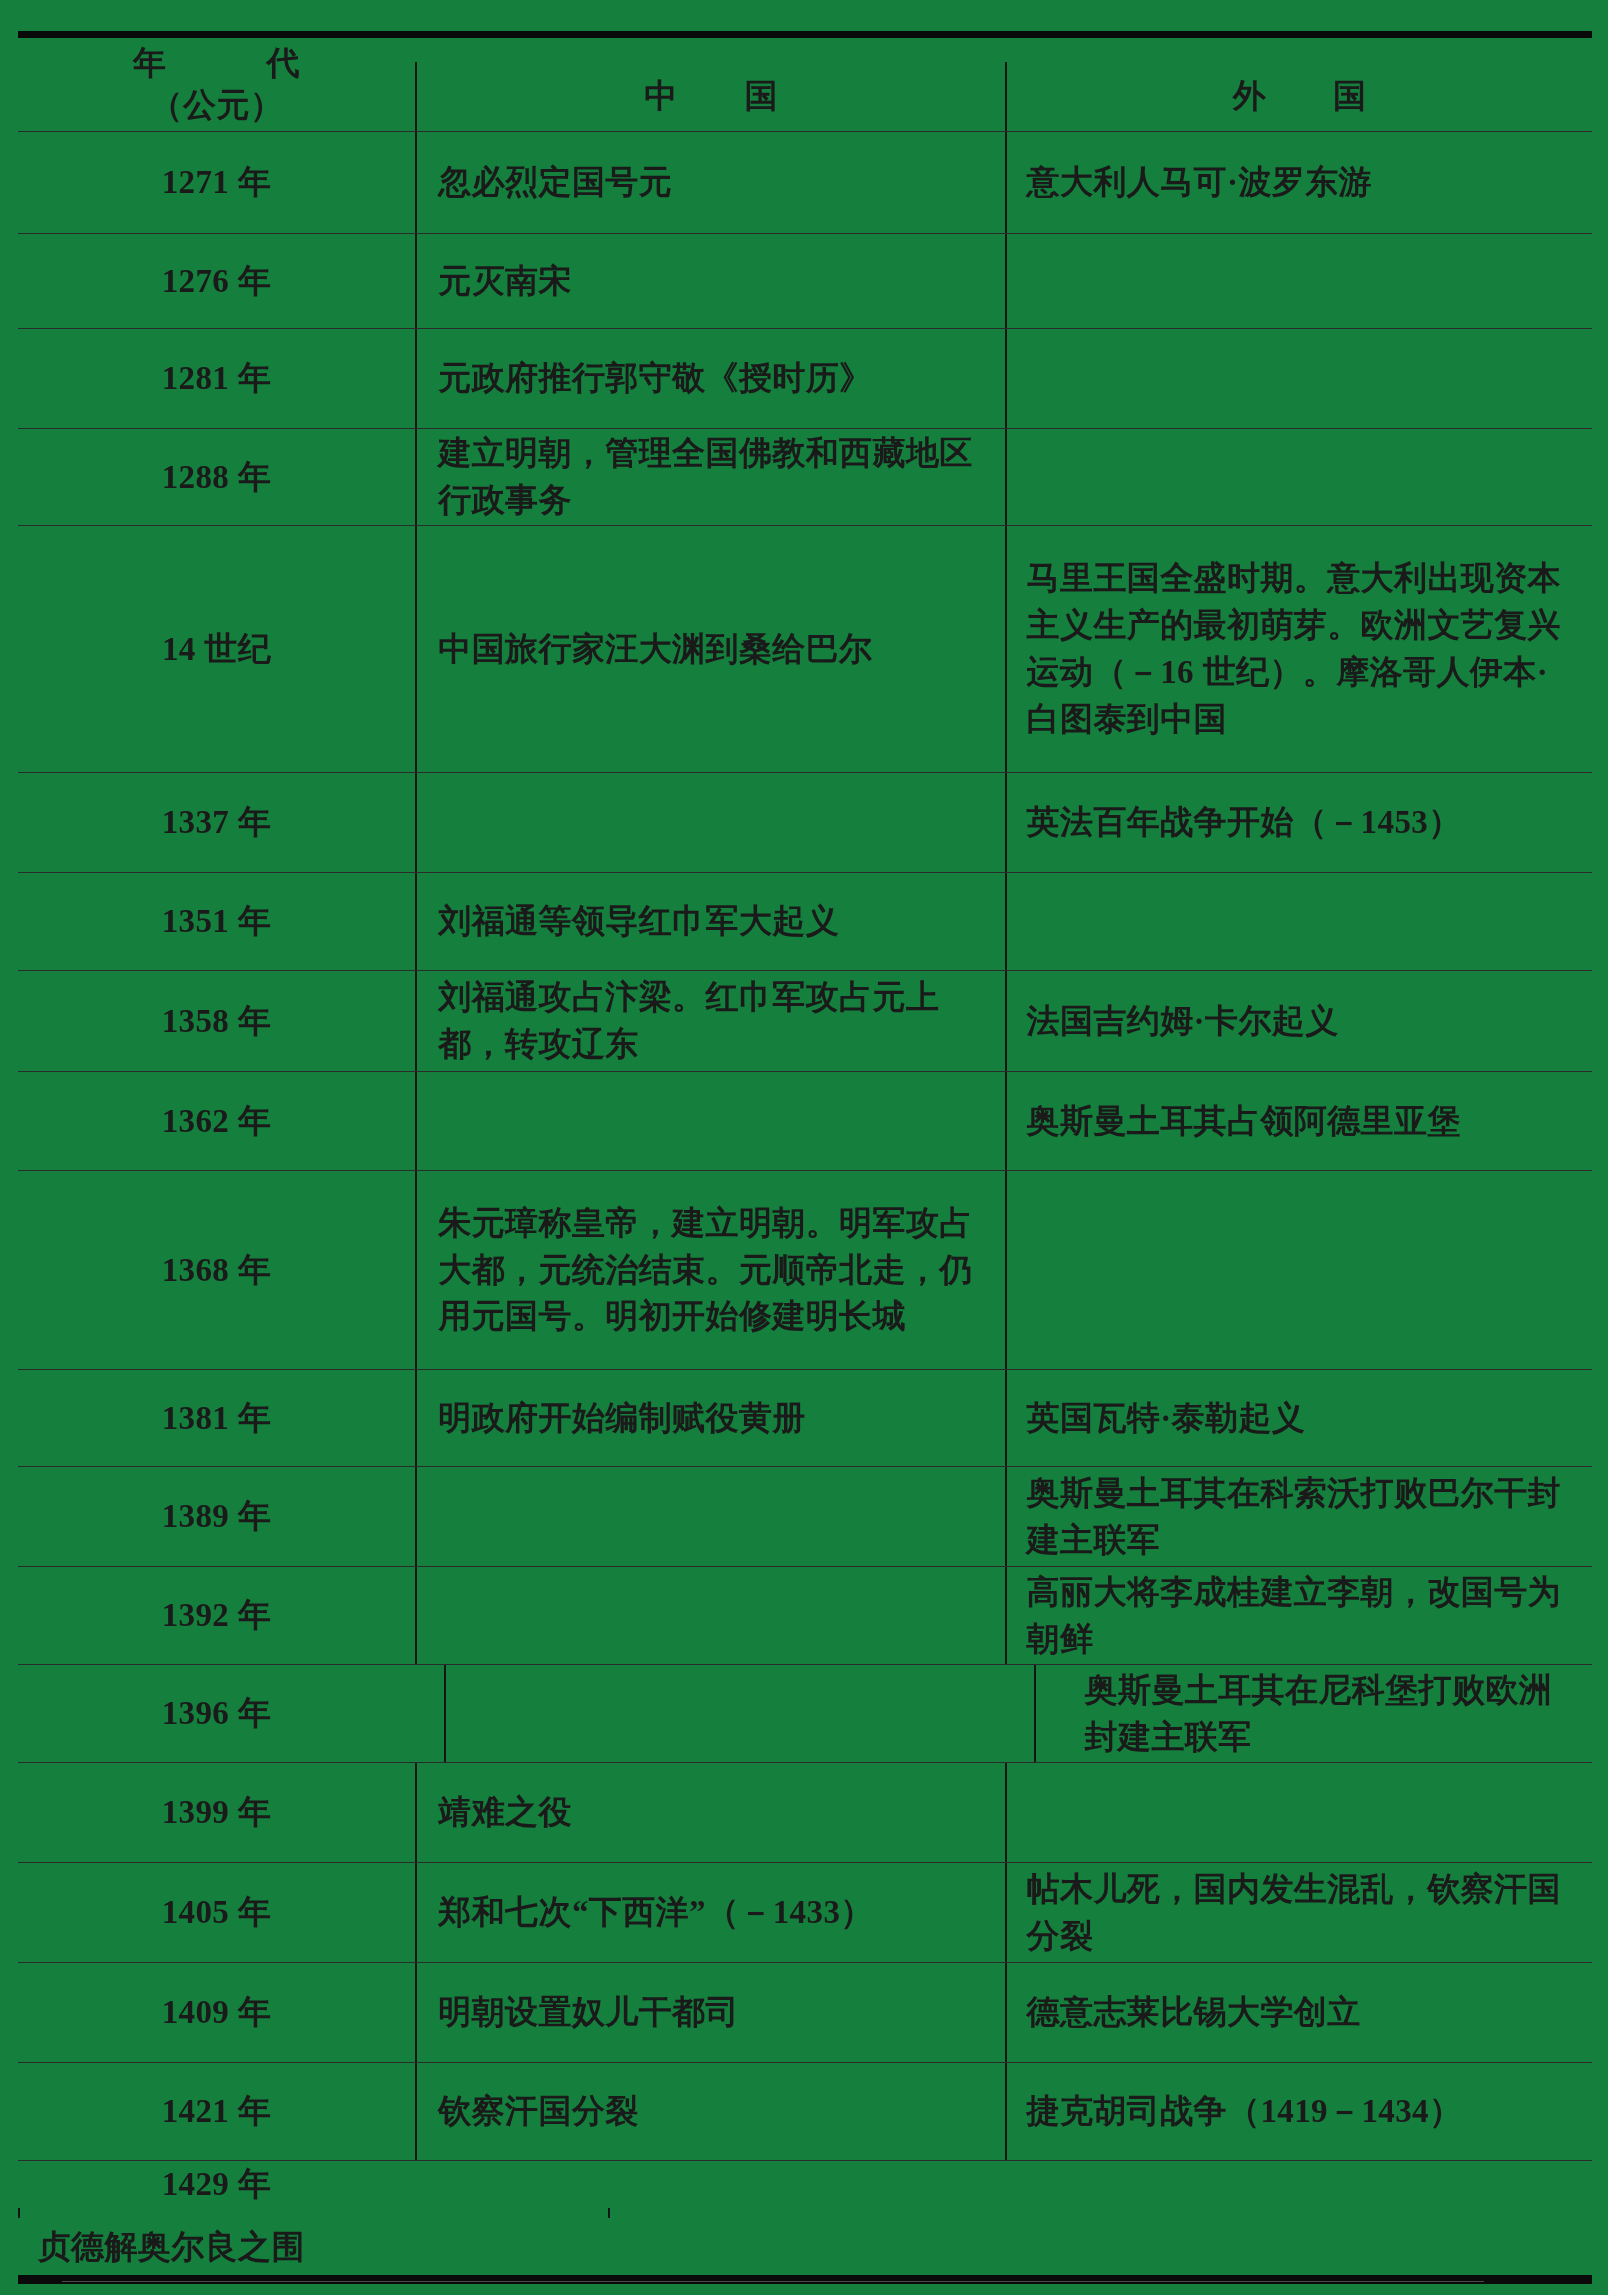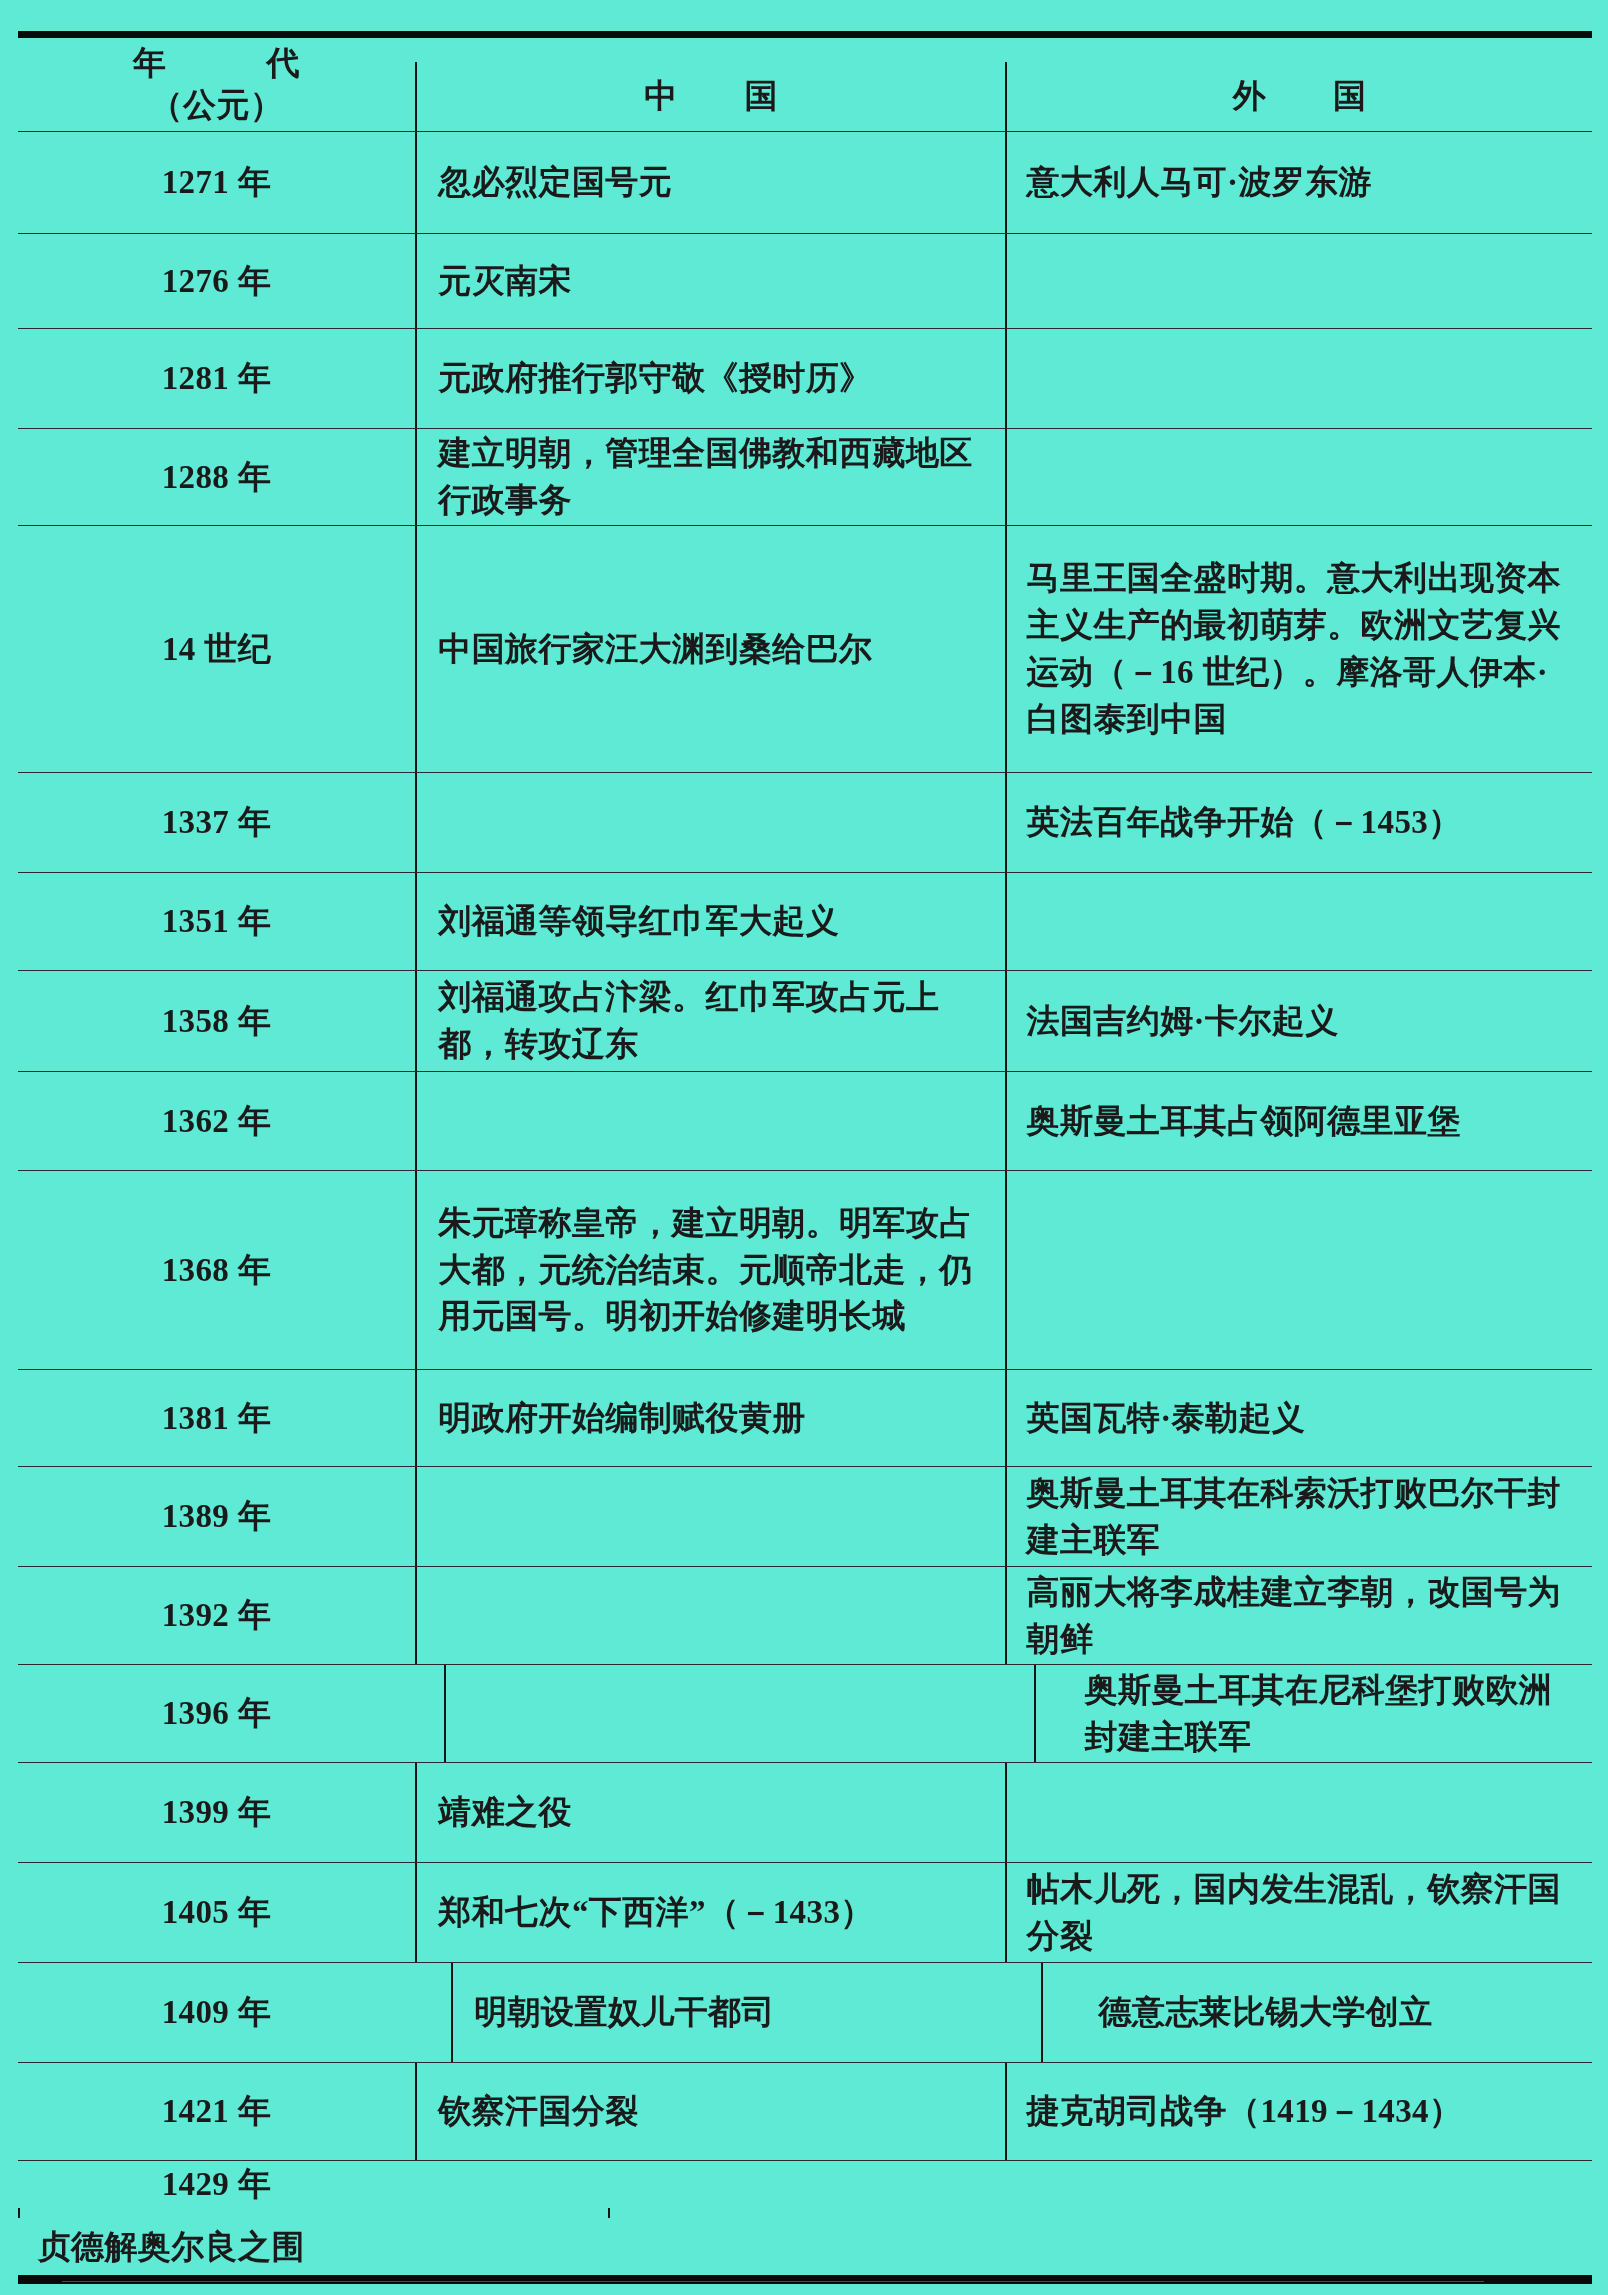--- a/index.html
+++ b/index.html
@@ -1,19 +1,19 @@
 <!DOCTYPE html>
 <html style="font-size:14.2px"><head>
 <meta charset="utf-8">
 <style>
   html,body{margin:0;padding:0;background:#e8e8e8;}
   .page{
     position:relative;
     width:1608px;height:2295px;
-    background:#5eead4;
+    background:#15803d;
     font-family:"Liberation Serif","DejaVu Serif",serif;
     color:#1a1a1a;
     overflow:hidden;
   }
   .hist-table{
     position:absolute;
     left:18px;top:31px;width:1574px;
     border-top:7.1px solid #0a0a0a;
     border-bottom:9px solid #0a0a0a;
     box-sizing:border-box;
@@ -260,21 +260,21 @@
       <span class="yt">1405 年</span>
     </div>
     <div class="cell china">
       <span class="ct">郑和七次“下西洋”（－1433）</span>
     </div>
     <div class="cell foreign">
       <span class="ft">帖木儿死，国内发生混乱，钦察汗国分裂</span>
     </div>
   </div>
 
-  <div class="row" style="height: 100px; gap: 36px;">
+  <div class="row" style="height: 100px;">
     <div class="cell year">
       <span class="yt">1409 年</span>
     </div>
     <div class="cell china">
       <span class="ct">明朝设置奴儿干都司</span>
     </div>
     <div class="cell foreign">
       <span class="ft">德意志莱比锡大学创立</span>
     </div>
   </div>

